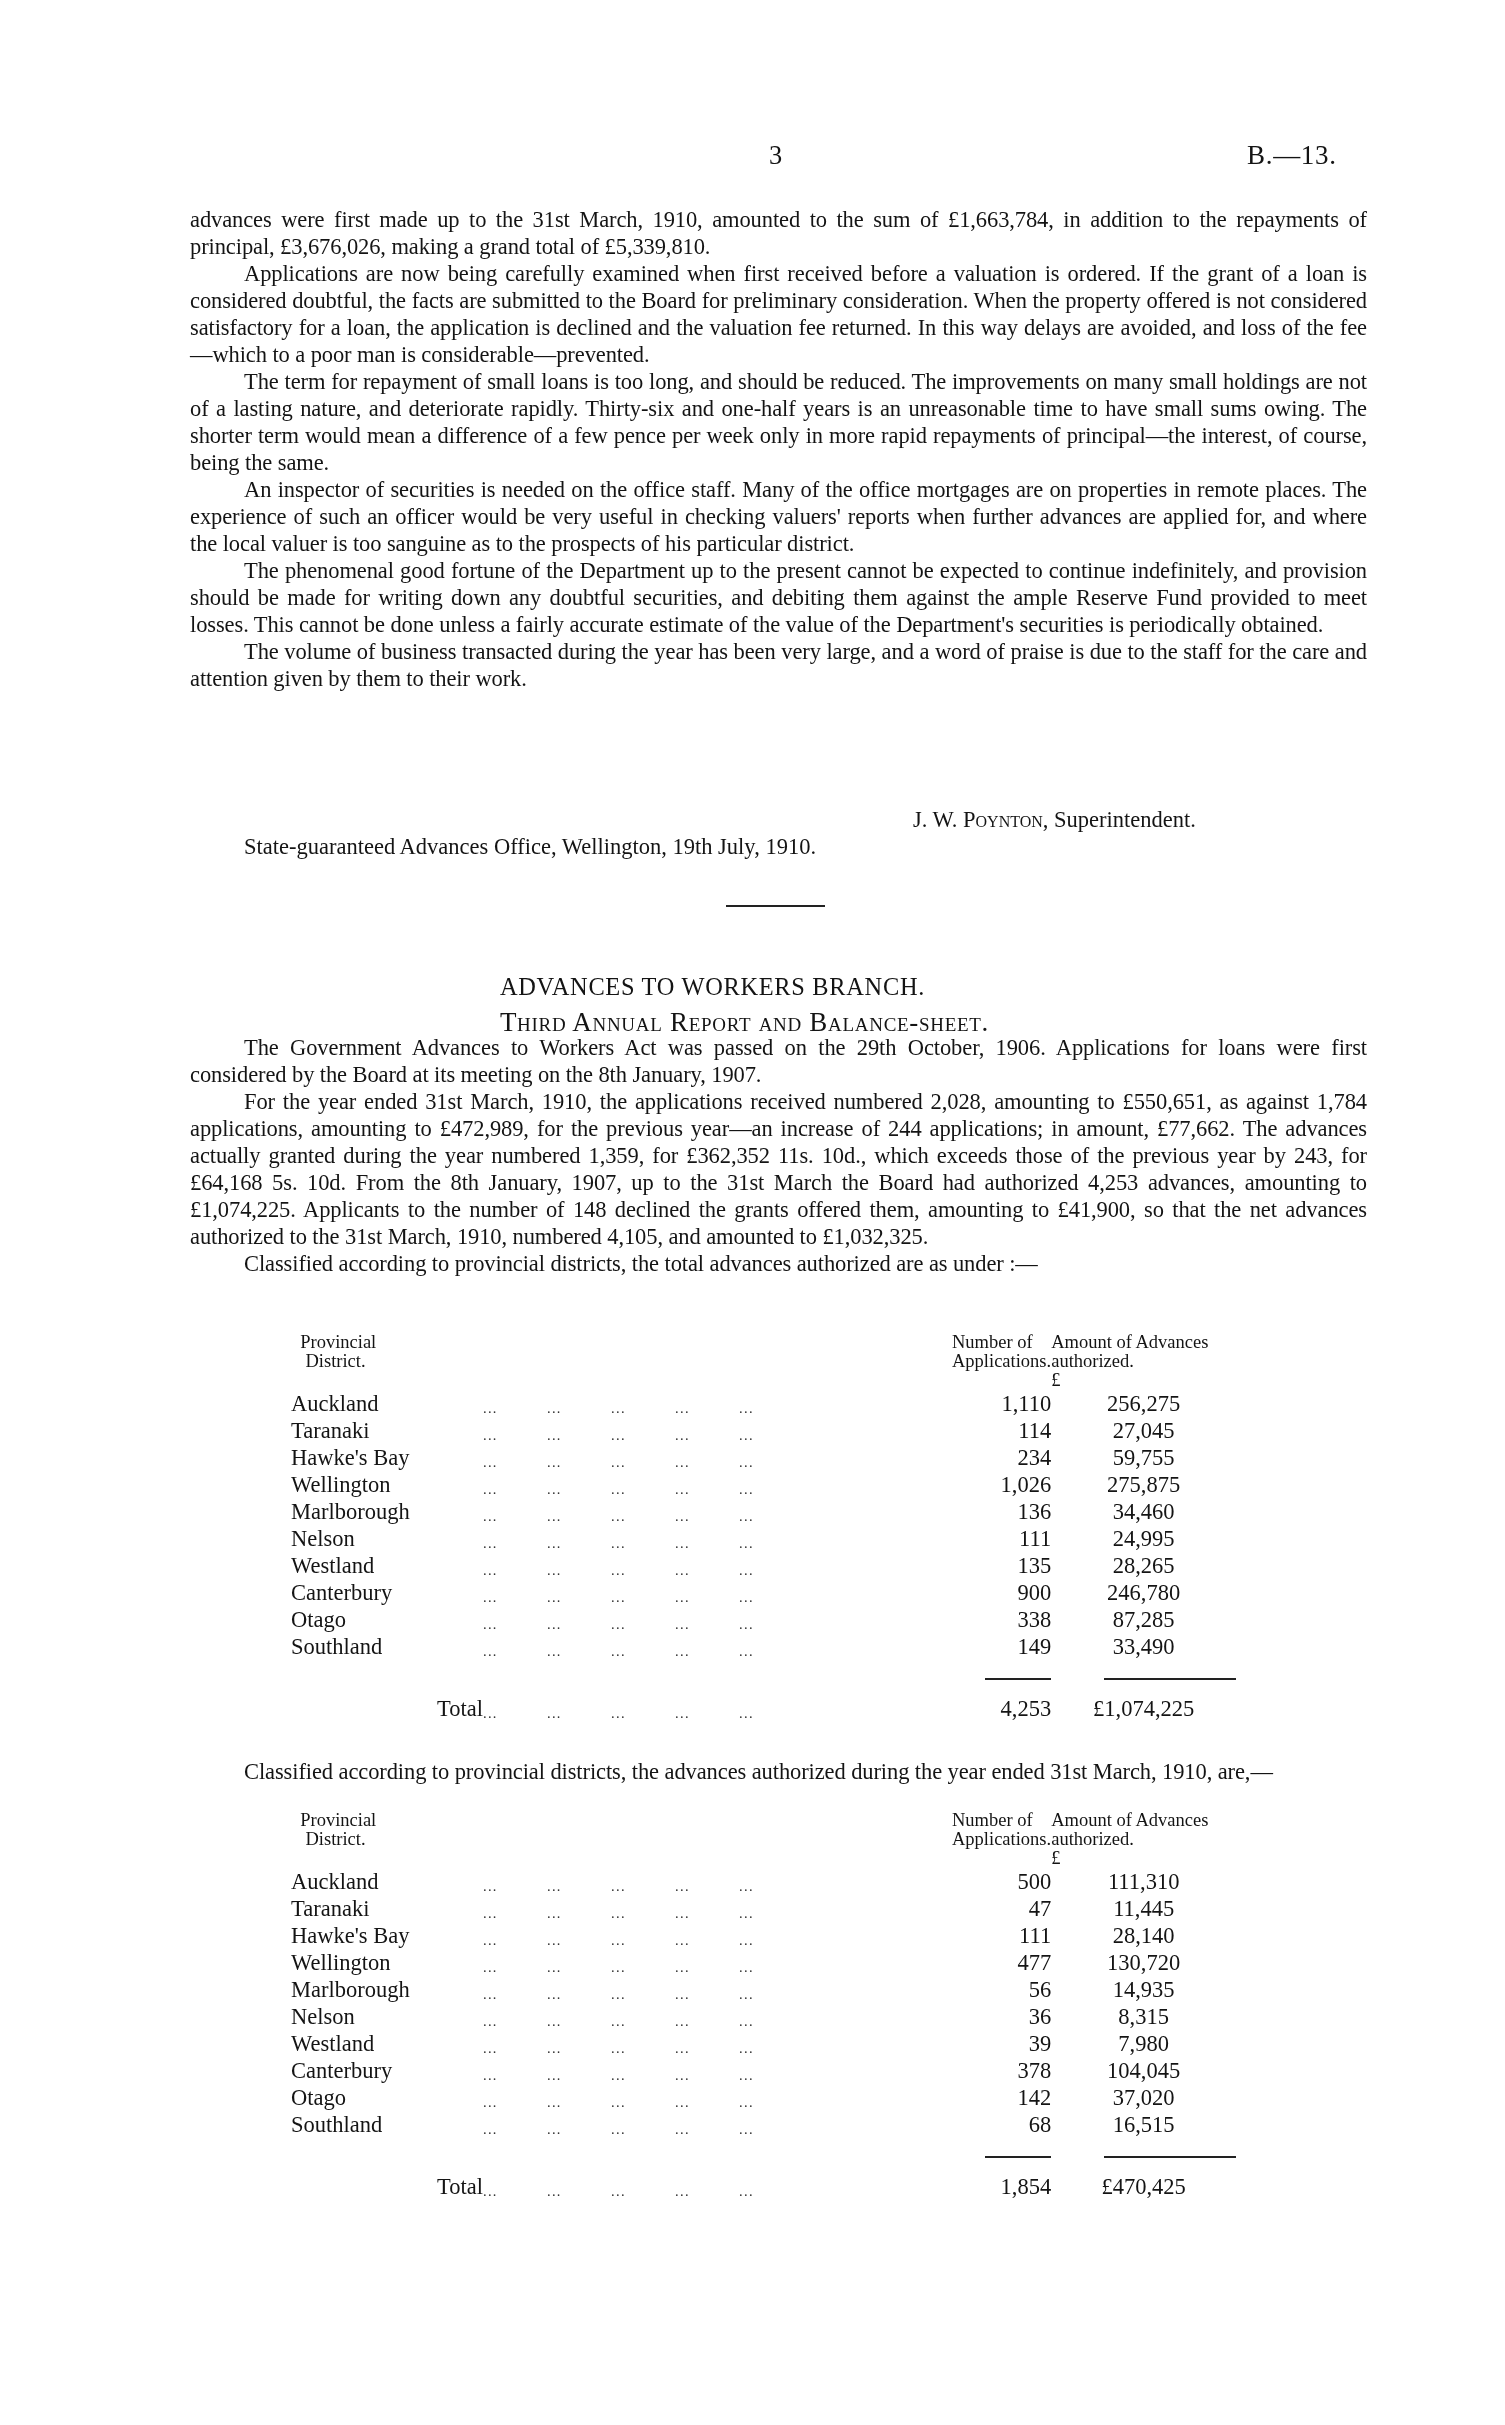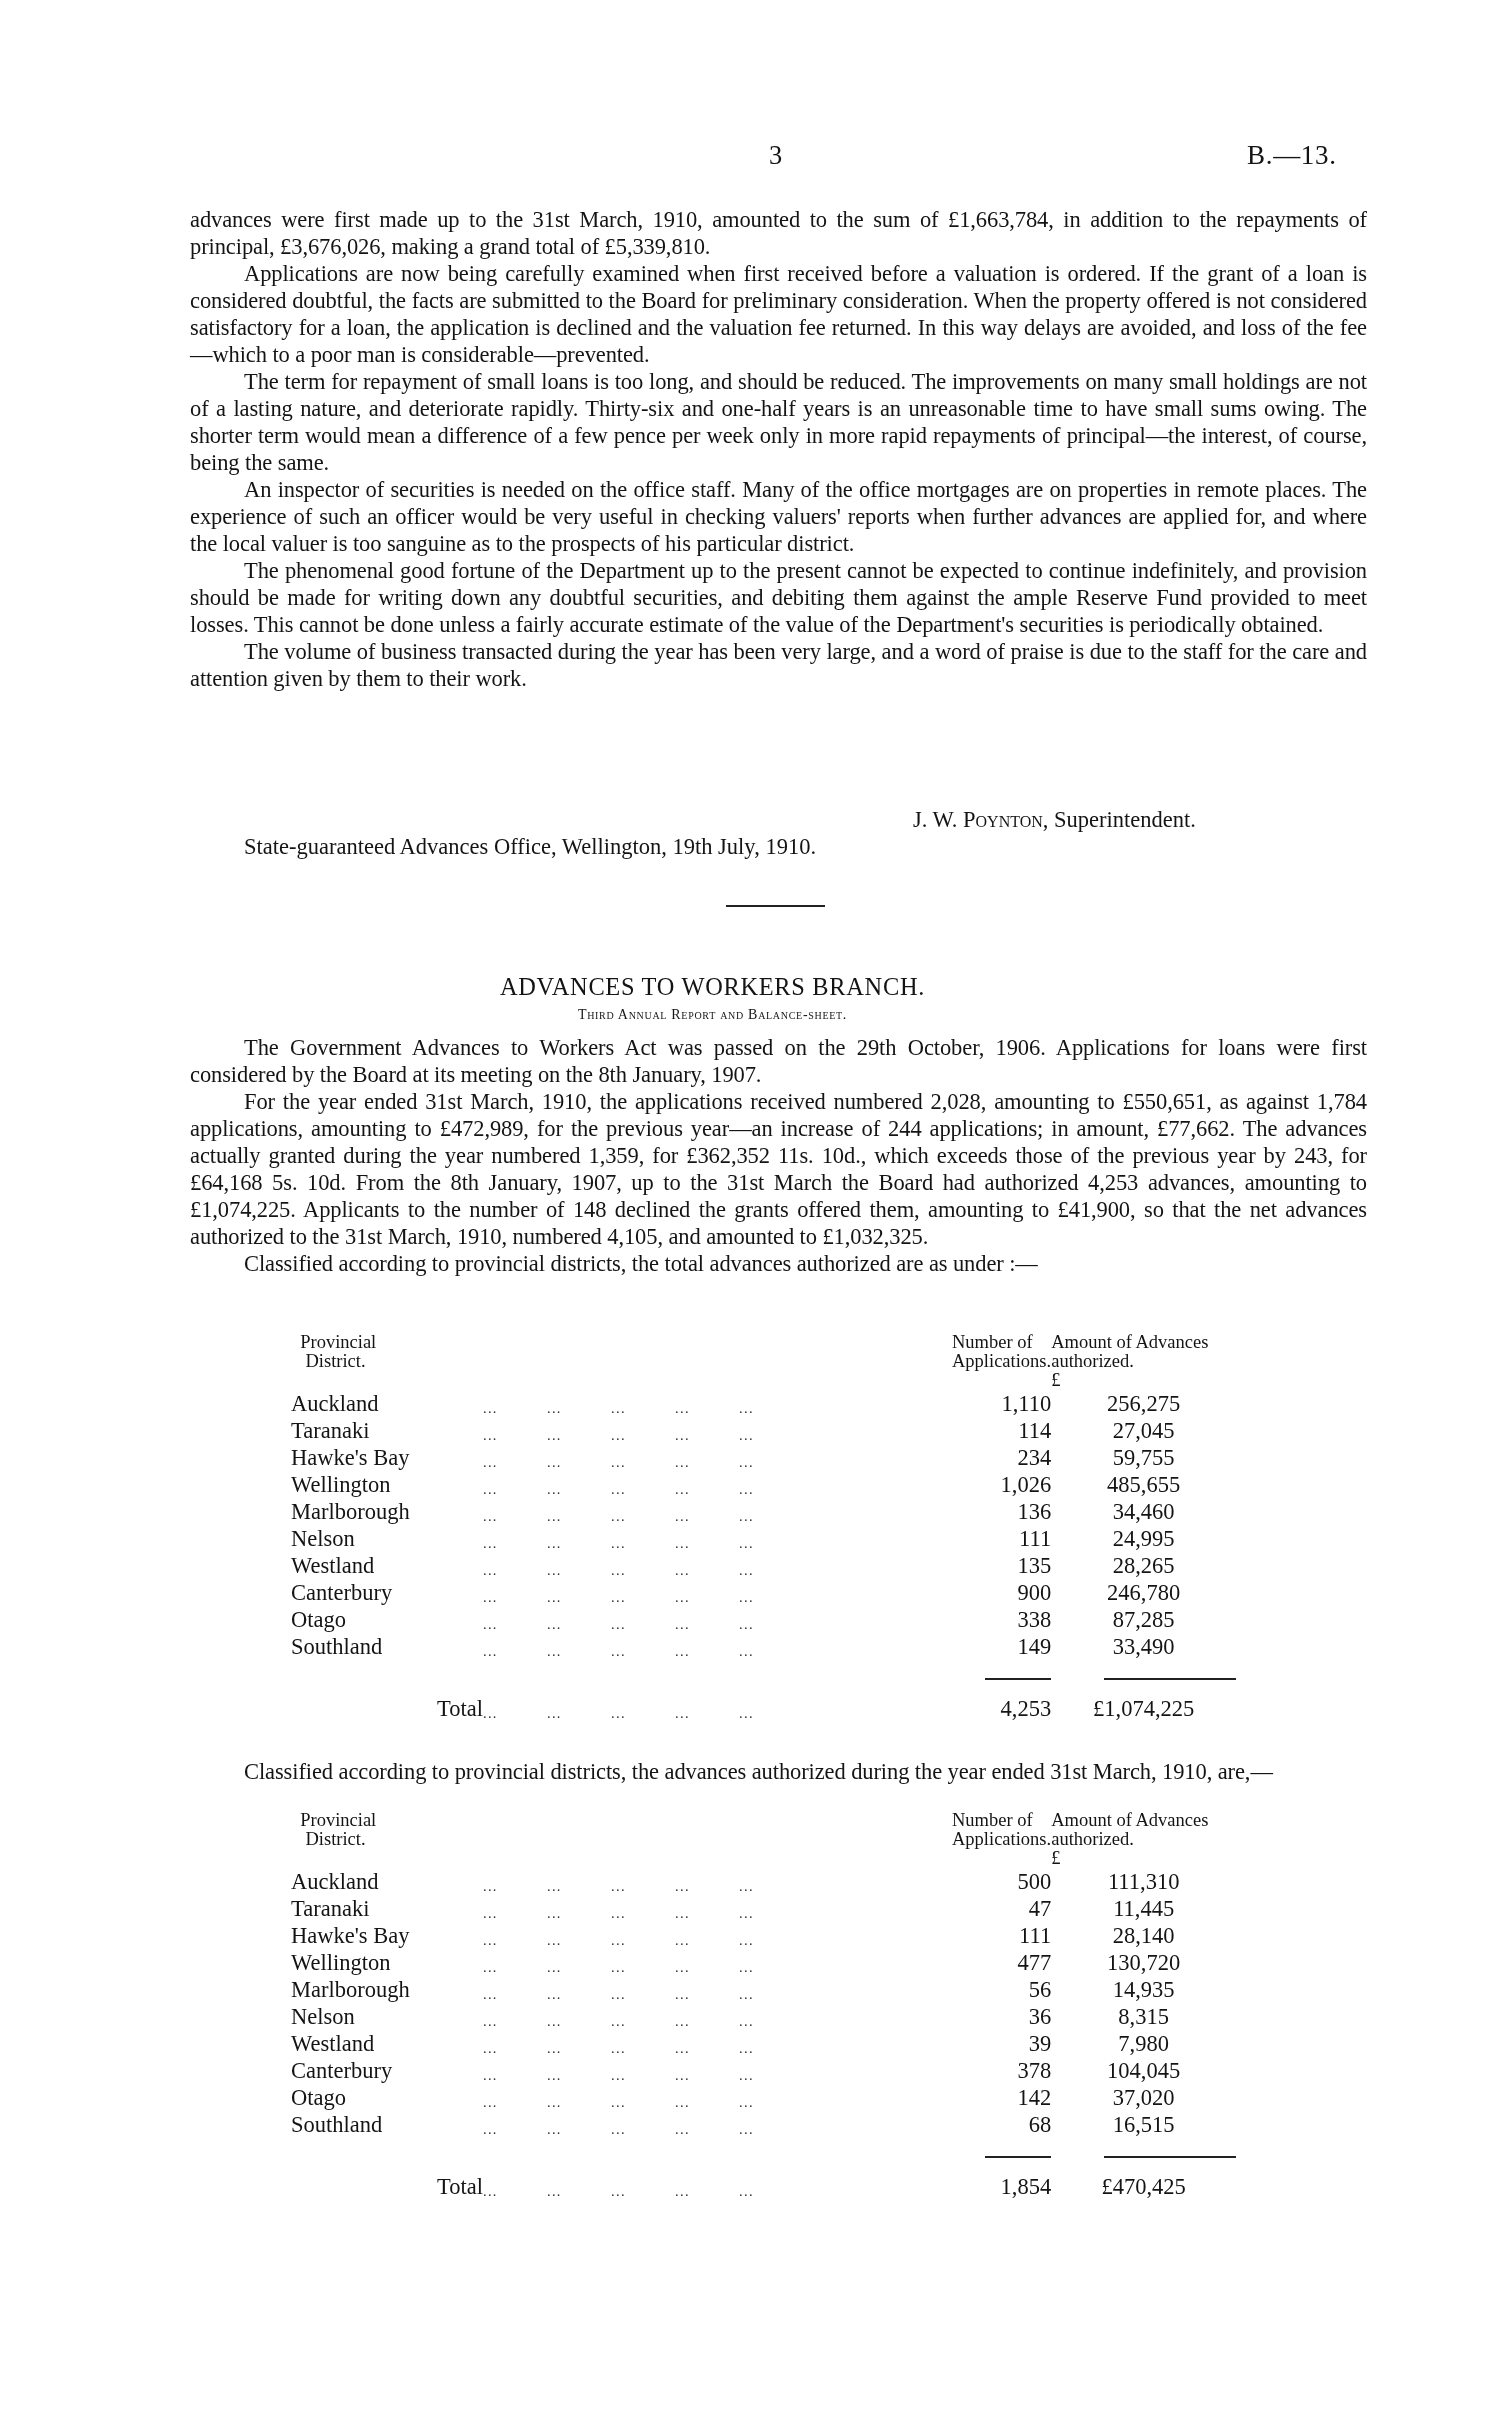--- a/index.html
+++ b/index.html
@@ -15,21 +15,21 @@
     font-size: 22.5px; line-height: 27px; text-align: justify;
     text-align-last: left; margin: 0; letter-spacing: -0.1px;
   }
   .indent { text-indent: 54px; }
   .sig { font-size: 22.5px; line-height: 27px; }
   .sig-name { position: absolute; left: 903px; }
   .small-caps { font-variant: small-caps; }
   .rule { position: absolute; left: 726px; width: 99px; height: 2px; background: #222; }
   .heading { position: absolute; left: 0; width: 1425px; text-align: center; }
   .h1 { font-size: 24.4px; letter-spacing: 0.7px; }
-  .h2 { font-size: 14px; font-variant: small-caps; letter-spacing: 0.7px; }
+  .h2 { font-size: 27px; font-variant: small-caps; letter-spacing: 0.7px; padding-left: 32px; }
 
   table.dist { position: absolute; border-collapse: collapse; font-size: 22.5px; }
   table.dist td, table.dist th { padding: 0; font-weight: normal; vertical-align: bottom; }
   th.col-head { font-size: 18.5px; line-height: 19px; text-align: left; }
   td.district { width: 192px; height: 27px; line-height: 27px; white-space: nowrap; }
   td.leaders { width: 469px; color: #333; font-size: 14.5px; letter-spacing: 1.3px; white-space: pre; }
   td.num { width: 86px; text-align: right; }
   td.amt { width: 185px; text-align: center; padding-right: 0; }
   tr.total td { height: 36px; }
   td.total-label { text-align: right; padding-right: 5.3px; }
@@ -104,21 +104,21 @@
       <tr>
         <td class="district">Hawke's Bay</td>
         <td class="leaders">...          ...          ...          ...          ...</td>
         <td class="num">234</td>
         <td class="amt">59,755</td>
       </tr>
       <tr>
         <td class="district">Wellington</td>
         <td class="leaders">...          ...          ...          ...          ...</td>
         <td class="num">1,026</td>
-        <td class="amt">485,655</td>
+        <td class="amt">275,875</td>
       </tr>
       <tr>
         <td class="district">Marlborough</td>
         <td class="leaders">...          ...          ...          ...          ...</td>
         <td class="num">136</td>
         <td class="amt">34,460</td>
       </tr>
       <tr>
         <td class="district">Nelson</td>
         <td class="leaders">...          ...          ...          ...          ...</td>

